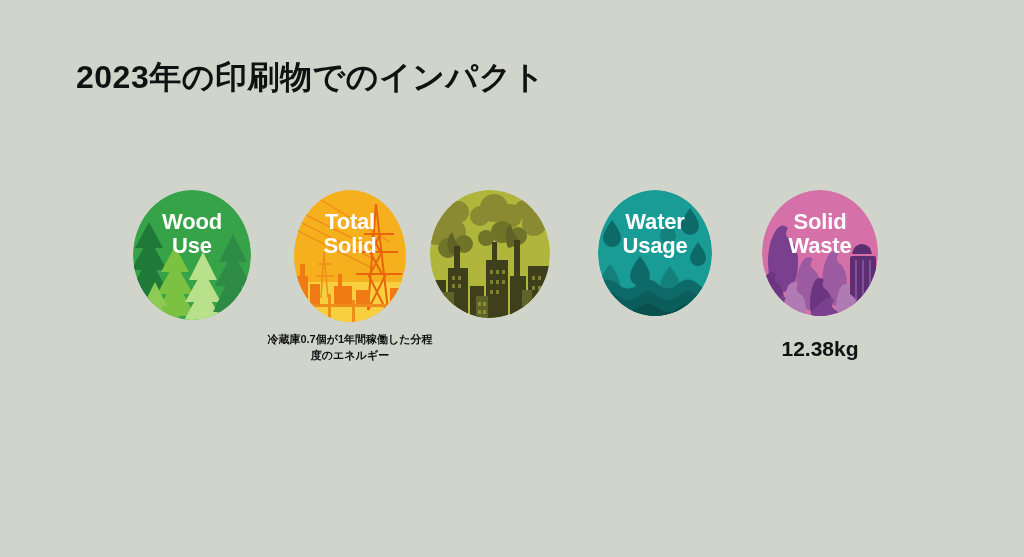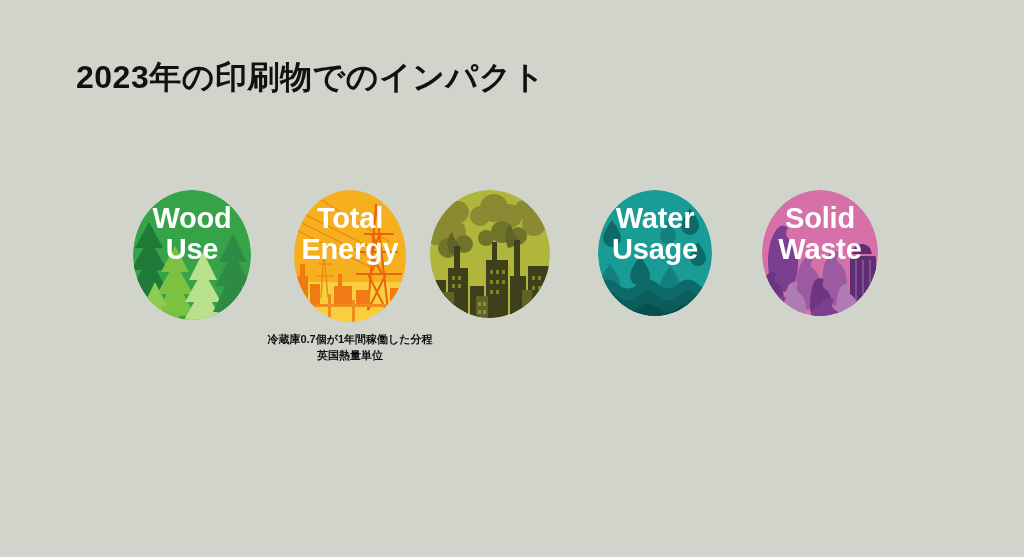--- a/index.html
+++ b/index.html
@@ -66,23 +66,23 @@
     position: absolute;
     left: 0; top: 0;
     width: 100%;
     height: 100%;
     display: block;
   }
   .badge-label {
     position: absolute;
     left: 0;
     right: 0;
-    top: 13px;
+    top: 20px;
     color: #ffffff;
-    font-size: 29px;
+    font-size: 22px;
     font-weight: bold;
     line-height: 1.08;
     text-align: center;
     z-index: 5;
     white-space: pre-line;
     letter-spacing: -0.2px;
   }
   .badge-label.single {
     top: 46px;
     font-size: 25px;
@@ -222,24 +222,24 @@
             <g fill="#ef8c1b">
               <rect x="0" y="114" width="112" height="3"></rect>
               <rect x="10" y="108" width="3" height="24"></rect>
               <rect x="34" y="104" width="3" height="28"></rect>
               <rect x="58" y="110" width="3" height="22"></rect>
               <rect x="100" y="106" width="3" height="26"></rect>
             </g>
           </g>
         </svg>
         <div class="badge-label">Total
-Energy</div>
+Solid</div>
       </div>
       <div class="caption">冷蔵庫0.7個が1年間稼働した分程
-英国熱量単位</div>
+度のエネルギー</div>
     </div>
 
     <div class="metric metric-2">
       <div class="badge badge-2">
         <svg viewBox="0 0 120 128" preserveAspectRatio="none">
           <defs>
               <clipPath id="clipGhg">
                 <ellipse cx="60" cy="64" rx="60" ry="64"></ellipse>
               </clipPath>
             </defs>
@@ -394,16 +394,17 @@
             </g>
             <g fill="#7b3f8f">
               <path d="M12 110 q6 -8 12 -2 q-4 6 0 9 q9 5 9 14 l-34 0 q0 -12 13 -21 z"></path>
               <path d="M60 112 q6 -8 12 -2 q-4 6 0 9 q9 5 9 13 l-34 0 q0 -11 13 -20 z"></path>
             </g>
           </g>
         </svg>
         <div class="badge-label">Solid
 Waste</div>
       </div>
+      <div class="value value-4">12.38kg</div>
     </div>
 
   </div>
 </div>
 
 </body></html>

